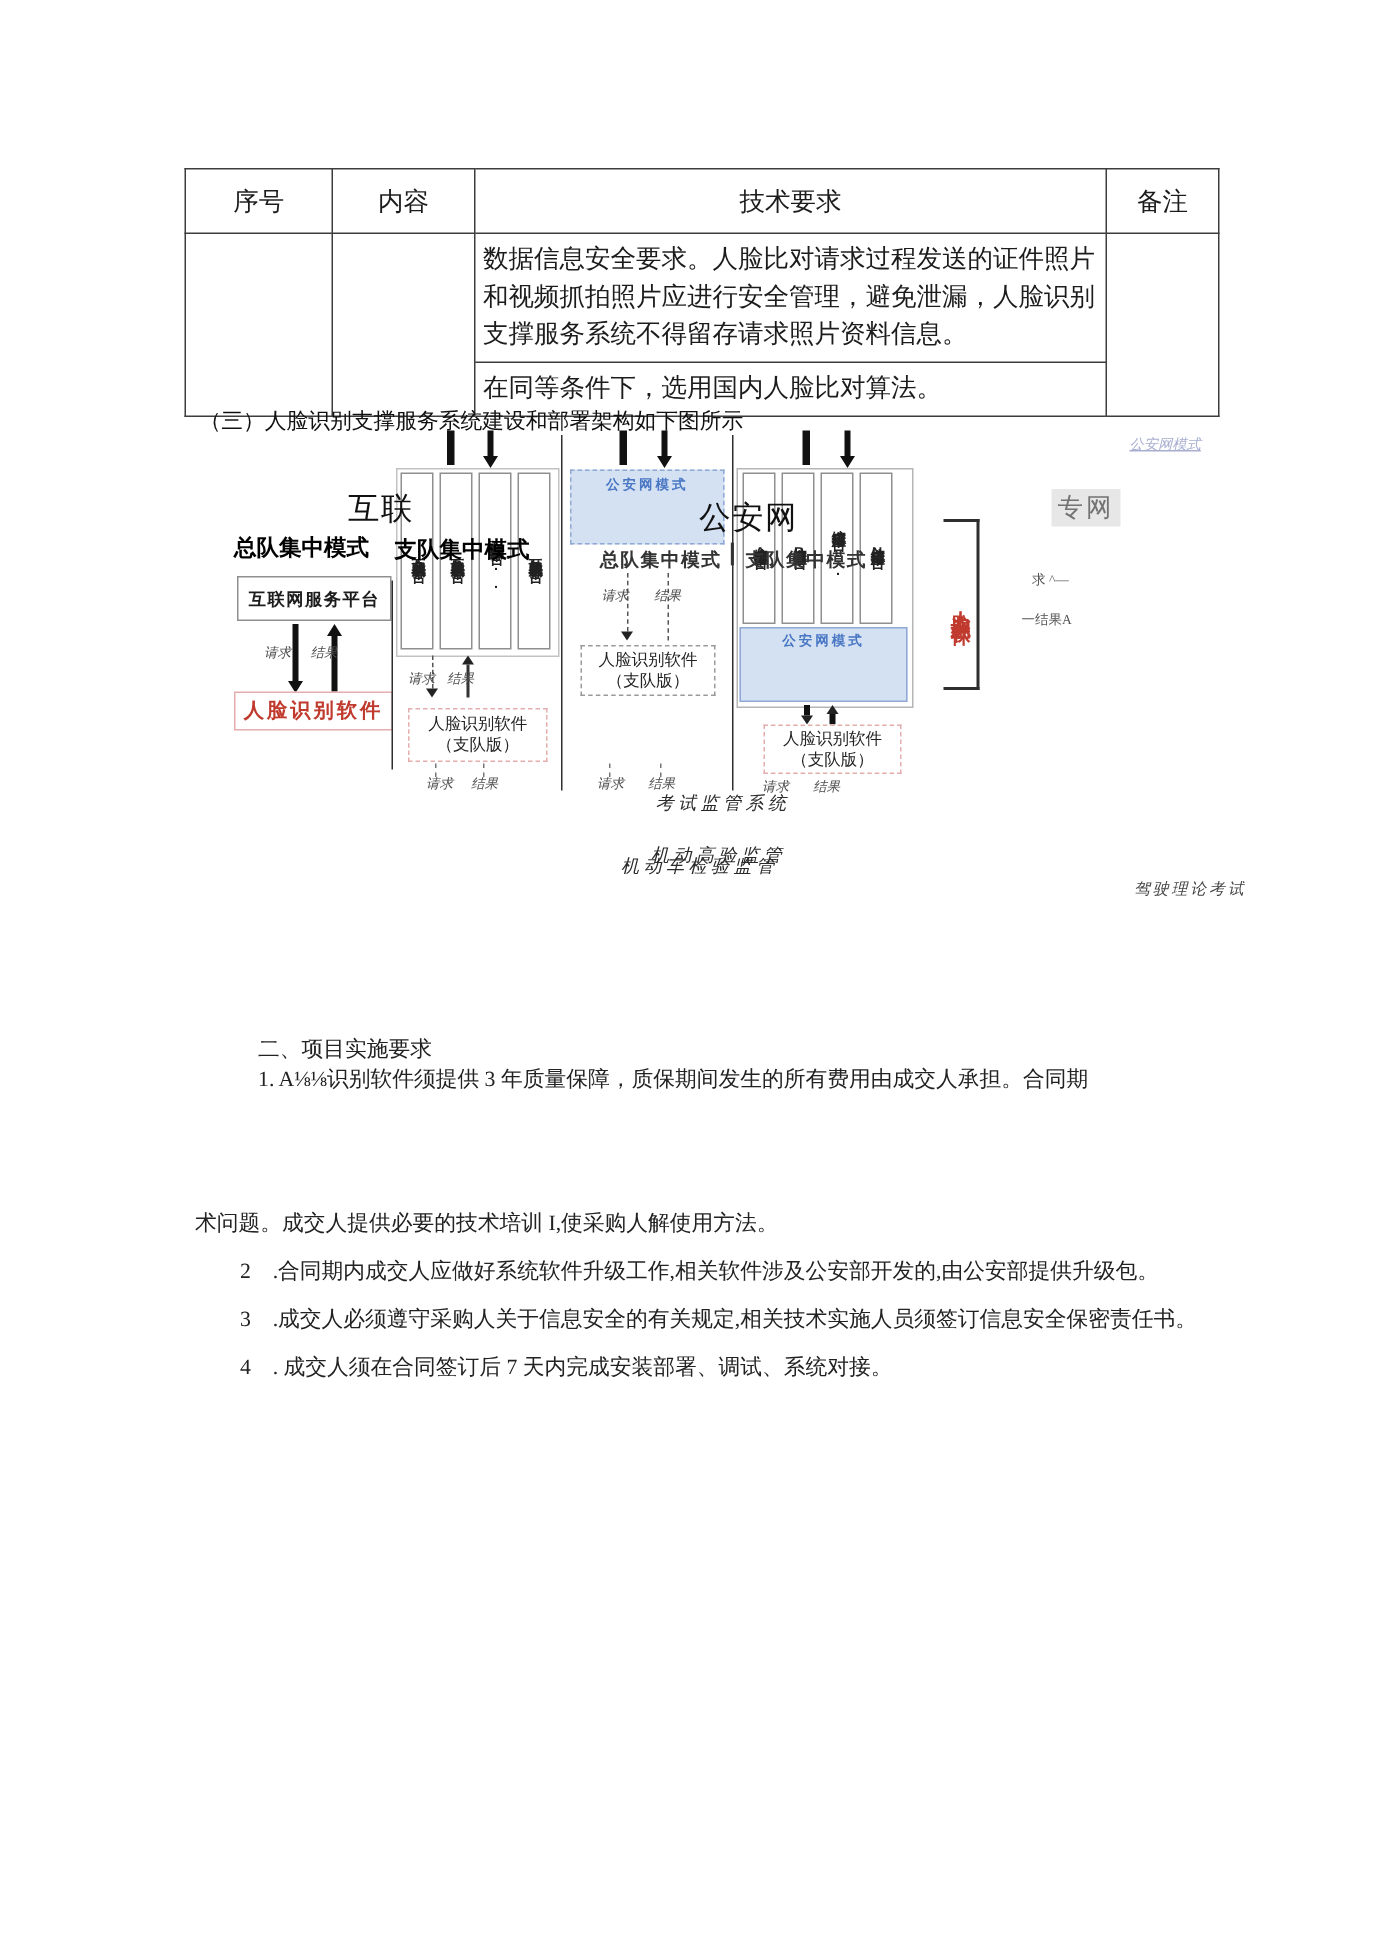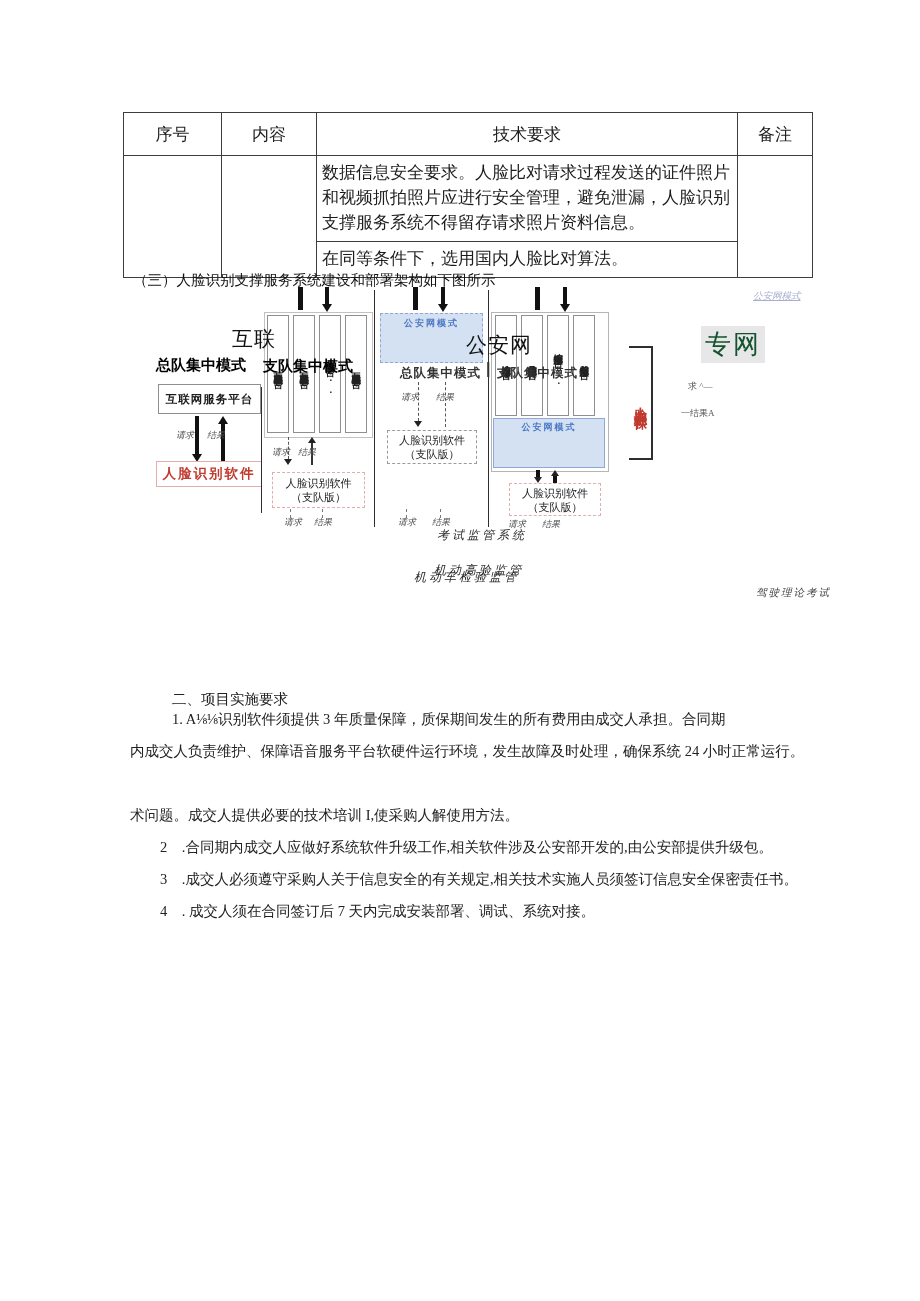--- a/index.html
+++ b/index.html
@@ -47,21 +47,21 @@
   .redbox{border:1.4px solid #e5aeae;background:#fff;display:flex;align-items:center;
        justify-content:center;box-sizing:border-box;}
   .redtxt{color:#c03a2e;font-weight:bold;font-size:13.5px;letter-spacing:2px;
        font-family:"Liberation Sans",sans-serif;}
   .vred{writing-mode:vertical-rl;text-orientation:upright;color:#c03a2e;font-weight:bold;
        font-size:13px;letter-spacing:2px;font-family:"Liberation Sans",sans-serif;}
   .bracket{border-top:2px solid #2e2e2e;border-right:2px solid #2e2e2e;
        border-bottom:2px solid #2e2e2e;box-sizing:border-box;display:flex;
        align-items:center;justify-content:center;background:transparent;}
   .netlink{font-size:9.5px;font-style:italic;color:#a8aed0;text-decoration:underline;white-space:nowrap;}
-  .bignet{font-size:26px;color:#14532d;background:#e7e7e7;padding:1px 4px;letter-spacing:2px;z-index:7;}
+  .bignet{font-size:17px;color:#737373;background:#e7e7e7;padding:1px 4px;letter-spacing:2px;z-index:7;}
   .frag{font-size:9px;color:#555;white-space:nowrap;}
 
   
   .arrow{display:flex;flex-direction:column;align-items:center;}
   .shaft{width:3.5px;background:#111;flex:1;}
   .shaft-thin{width:1.5px;background:#333;flex:1;}
   .shaft-dash{width:0;border-left:1.4px dashed #555;flex:1;}
   .head-down{width:0;height:0;border-left:5px solid transparent;border-right:5px solid transparent;
        border-top:8px solid #111;}
   .head-up{width:0;height:0;border-left:5px solid transparent;border-right:5px solid transparent;
@@ -247,19 +247,18 @@
     <div class="abs frag" style="left:531px;top:122px">一结果A</div>
 
     <div class="abs italiclabel" style="left:287px;top:242px">考试监管系统</div>
     <div class="abs italiclabel" style="left:284px;top:277px">机动高验监管</div>
     <div class="abs italiclabel" style="left:264px;top:284px">机动车检验监管</div>
     <div class="abs italiclabel" style="left:606px;top:301px;font-size:10.5px;letter-spacing:2px;color:#444">驾驶理论考试</div>
   </div>
 
   <div class="bt" style="left:172px;top:690px">二、项目实施要求</div>
   <div class="bt" style="left:172px;top:710px">1. A⅛⅛识别软件须提供 3 年质量保障，质保期间发生的所有费用由成交人承担。合同期</div>
-  <div class="bt" style="left:130px;top:742px">内成交人负责维护、保障语音服务平台软硬件运行环境，发生故障及时处理，确保系统 24 小时正常运行。</div>
   <div class="bt" style="left:130px;top:806px">术问题。成交人提供必要的技术培训 I,使采购人解使用方法。</div>
   <div class="bt" style="left:160px;top:838px">2　.合同期内成交人应做好系统软件升级工作,相关软件涉及公安部开发的,由公安部提供升级包。</div>
   <div class="bt" style="left:160px;top:870px">3　.成交人必须遵守采购人关于信息安全的有关规定,相关技术实施人员须签订信息安全保密责任书。</div>
   <div class="bt" style="left:160px;top:902px">4　. 成交人须在合同签订后 7 天内完成安装部署、调试、系统对接。</div>
 
 </div>
 
 </body></html>

